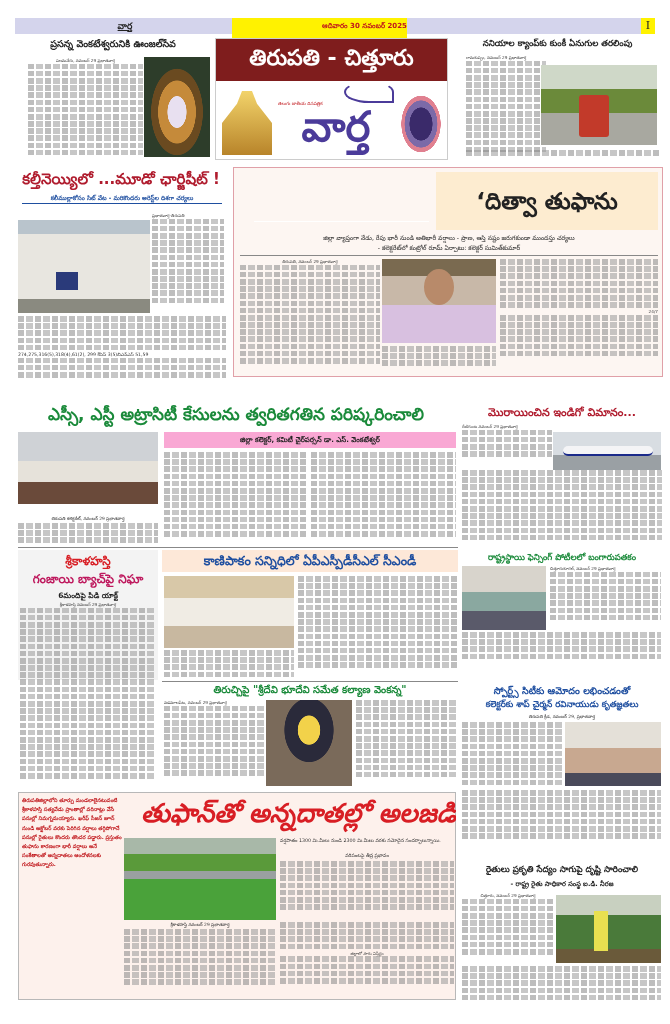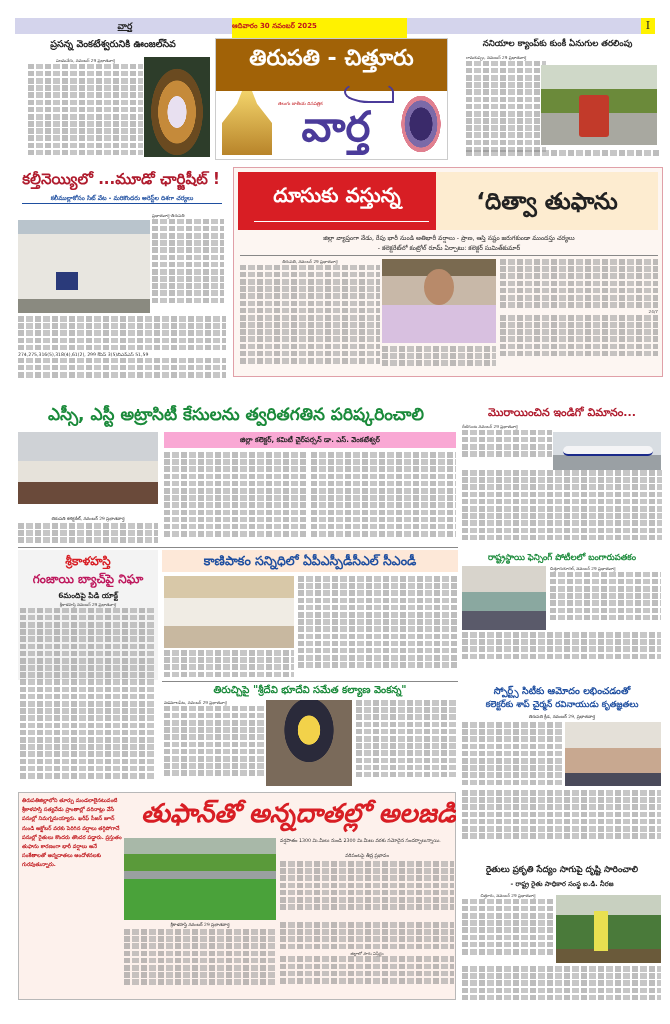--- a/index.html
+++ b/index.html
@@ -3,21 +3,21 @@
 <meta charset="utf-8">
 <style>
   *{box-sizing:border-box;margin:0;padding:0;}
   body{width:670px;height:1024px;background:#fff;font-family:"DejaVu Sans",sans-serif;position:relative;overflow:hidden;color:#222;}
   .abs{position:absolute;}
   .para{font-size:4.2px;line-height:5.6px;color:#444;text-align:justify;word-break:break-all;overflow:hidden;}
   .para .ln{display:block;height:5.6px;background:repeating-linear-gradient(90deg,#888 0 6px,transparent 6px 8px,#999 8px 15px,transparent 15px 17px);opacity:.55;margin-bottom:1.6px;}
   .img{overflow:hidden;}
   
   #topbar{left:15px;top:18px;width:640px;height:16px;background:#d4d4ec;}
-  #topbar .date{position:absolute;left:217px;top:0;width:175px;height:32px;background:#fff200;color:#c0161b;font-size:7px;text-align:left;line-height:16px;font-weight:bold;}
+  #topbar .date{position:absolute;left:217px;top:0;width:175px;height:32px;background:#fff200;color:#c0161b;font-size:7px;text-align:right;line-height:16px;font-weight:bold;}
   #topbar .brand{position:absolute;left:80px;top:0;width:60px;height:16px;font-size:9px;font-weight:bold;color:#222;text-align:center;line-height:16px;text-decoration:underline;}
   #topbar .pg{position:absolute;right:0;top:0;width:14px;height:16px;background:#fff200;font-size:11px;font-family:"DejaVu Serif",serif;text-align:center;line-height:16px;}
   .hd{font-weight:bold;text-align:center;white-space:nowrap;overflow:hidden;}
   .rule{background:#888;height:1px;}
 </style>
 </head>
 <body>
 
 <div id="topbar" class="abs">
   <div class="brand">వార్త</div>
@@ -38,21 +38,21 @@
     <span class="ln"></span>
     <span class="ln"></span>
     <span class="ln"></span>
     <span class="ln"></span>
     <span class="ln"></span>
     <span class="ln"></span>
 </div>
 <div class="abs img" style="left:144px;top:57px;width:66px;height:100px;background:radial-gradient(ellipse at 50% 55%,#e8e0f0 0 20%,#c58a3a 21% 40%,#6a4a20 41% 55%,#2d3d2a 56%);"></div>
 
 <div class="abs" style="left:215px;top:38px;width:233px;height:122px;border:1px solid #ccc;">
-  <div style="background:#a16207;color:#fff;font-weight:bold;font-size:22px;text-align:center;height:52px;line-height:38px;">తిరుపతి - చిత్తూరు</div>
+  <div style="background:#7f1d1d;color:#fff;font-weight:bold;font-size:22px;text-align:center;height:42px;line-height:38px;">తిరుపతి - చిత్తూరు</div>
   <div style="position:absolute;left:6px;top:52px;width:50px;height:64px;background:linear-gradient(180deg,#f2d36a,#b8842a);clip-path:polygon(40% 0,60% 0,70% 20%,100% 50%,100% 100%,0 100%,0 50%,30% 20%);"></div>
   <div style="position:absolute;left:62px;top:62px;font-size:4.5px;color:#c0161b;">తెలుగు జాతీయ దినపత్రిక</div>
   <div style="position:absolute;left:128px;top:42px;width:50px;height:22px;border:2px solid #4b3b9a;border-radius:50% 50% 0 50%;border-top-color:transparent;"></div>
   <div style="position:absolute;left:60px;top:64px;width:120px;font-size:42px;line-height:48px;font-weight:bold;color:#4b3b9a;text-align:center;">వార్త</div>
   <div style="position:absolute;left:182px;top:52px;width:46px;height:66px;background:radial-gradient(ellipse at 50% 50%,#3a2a6a 0 35%,#7c6aa8 36% 50%,#e08090 51% 60%,#fff 61%);"></div>
 </div>
 
 <div class="abs hd" style="left:455px;top:38px;width:205px;font-size:8.6px;color:#222;">ననియాల క్యాంప్‌కు కుంకీ ఏనుగుల తరలింపు</div>
 <div class="abs para" style="left:466px;top:55px;width:80px;height:100px;">
   <span style="display:block;font-size:4.2px;">రామకుప్పం, నవంబర్ 29 ప్రభాతవార్త</span>
@@ -103,21 +103,20 @@
     <span class="ln"></span>
     <span class="ln"></span>
     <span class="ln"></span>
   <span style="display:block;font-size:4.6px;color:#333;">274,275,316(5),318(4),61(2), 299 కేసెస్ 3(5)బిఎన్ఎస్ 51,59</span>
   <span class="ln"></span>
     <span class="ln"></span>
     <span class="ln"></span>
 </div>
 
 <div class="abs" style="left:233px;top:167px;width:430px;height:210px;border:1px solid #e0a0a8;background:#fdf6f2;">
-  <div style="position:absolute;left:4px;top:4px;width:198px;height:58px;background:#d81e24;color:#fff;font-weight:bold;font-size:20px;line-height:46px;text-align:center;">దూసుకు వస్తున్న</div>
   <div style="position:absolute;left:20px;top:53px;width:175px;height:1px;background:#fff;"></div>
   <div style="position:absolute;left:202px;top:4px;width:222px;height:58px;background:#fdecd0;color:#222;font-weight:bold;font-size:23px;line-height:58px;text-align:center;">‘దిత్వా తుఫాను</div>
   <div style="position:absolute;left:4px;top:66px;width:422px;font-size:6.2px;text-align:center;white-space:nowrap;overflow:hidden;">జిల్లా వ్యాప్తంగా నేడు, రేపు భారీ నుండి అతిభారీ వర్షాలు - ప్రాణ, ఆస్తి నష్టం జరుగకుండా ముందస్తు చర్యలు</div>
   <div style="position:absolute;left:4px;top:76px;width:422px;font-size:6.2px;text-align:center;white-space:nowrap;overflow:hidden;">- కలెక్టరేట్‌లో కంట్రోల్ రూమ్ ఏర్పాటు: కలెక్టర్ సుమిత్‌కుమార్</div>
   <div class="rule" style="position:absolute;left:6px;top:87px;width:418px;"></div>
   <div class="para" style="position:absolute;left:6px;top:91px;width:140px;height:112px;">
     <span style="display:block;text-align:center;">తిరుపతి, నవంబర్ 29 ప్రభాతవార్త</span>
     <span class="ln"></span>
       <span class="ln"></span>
       <span class="ln"></span>

